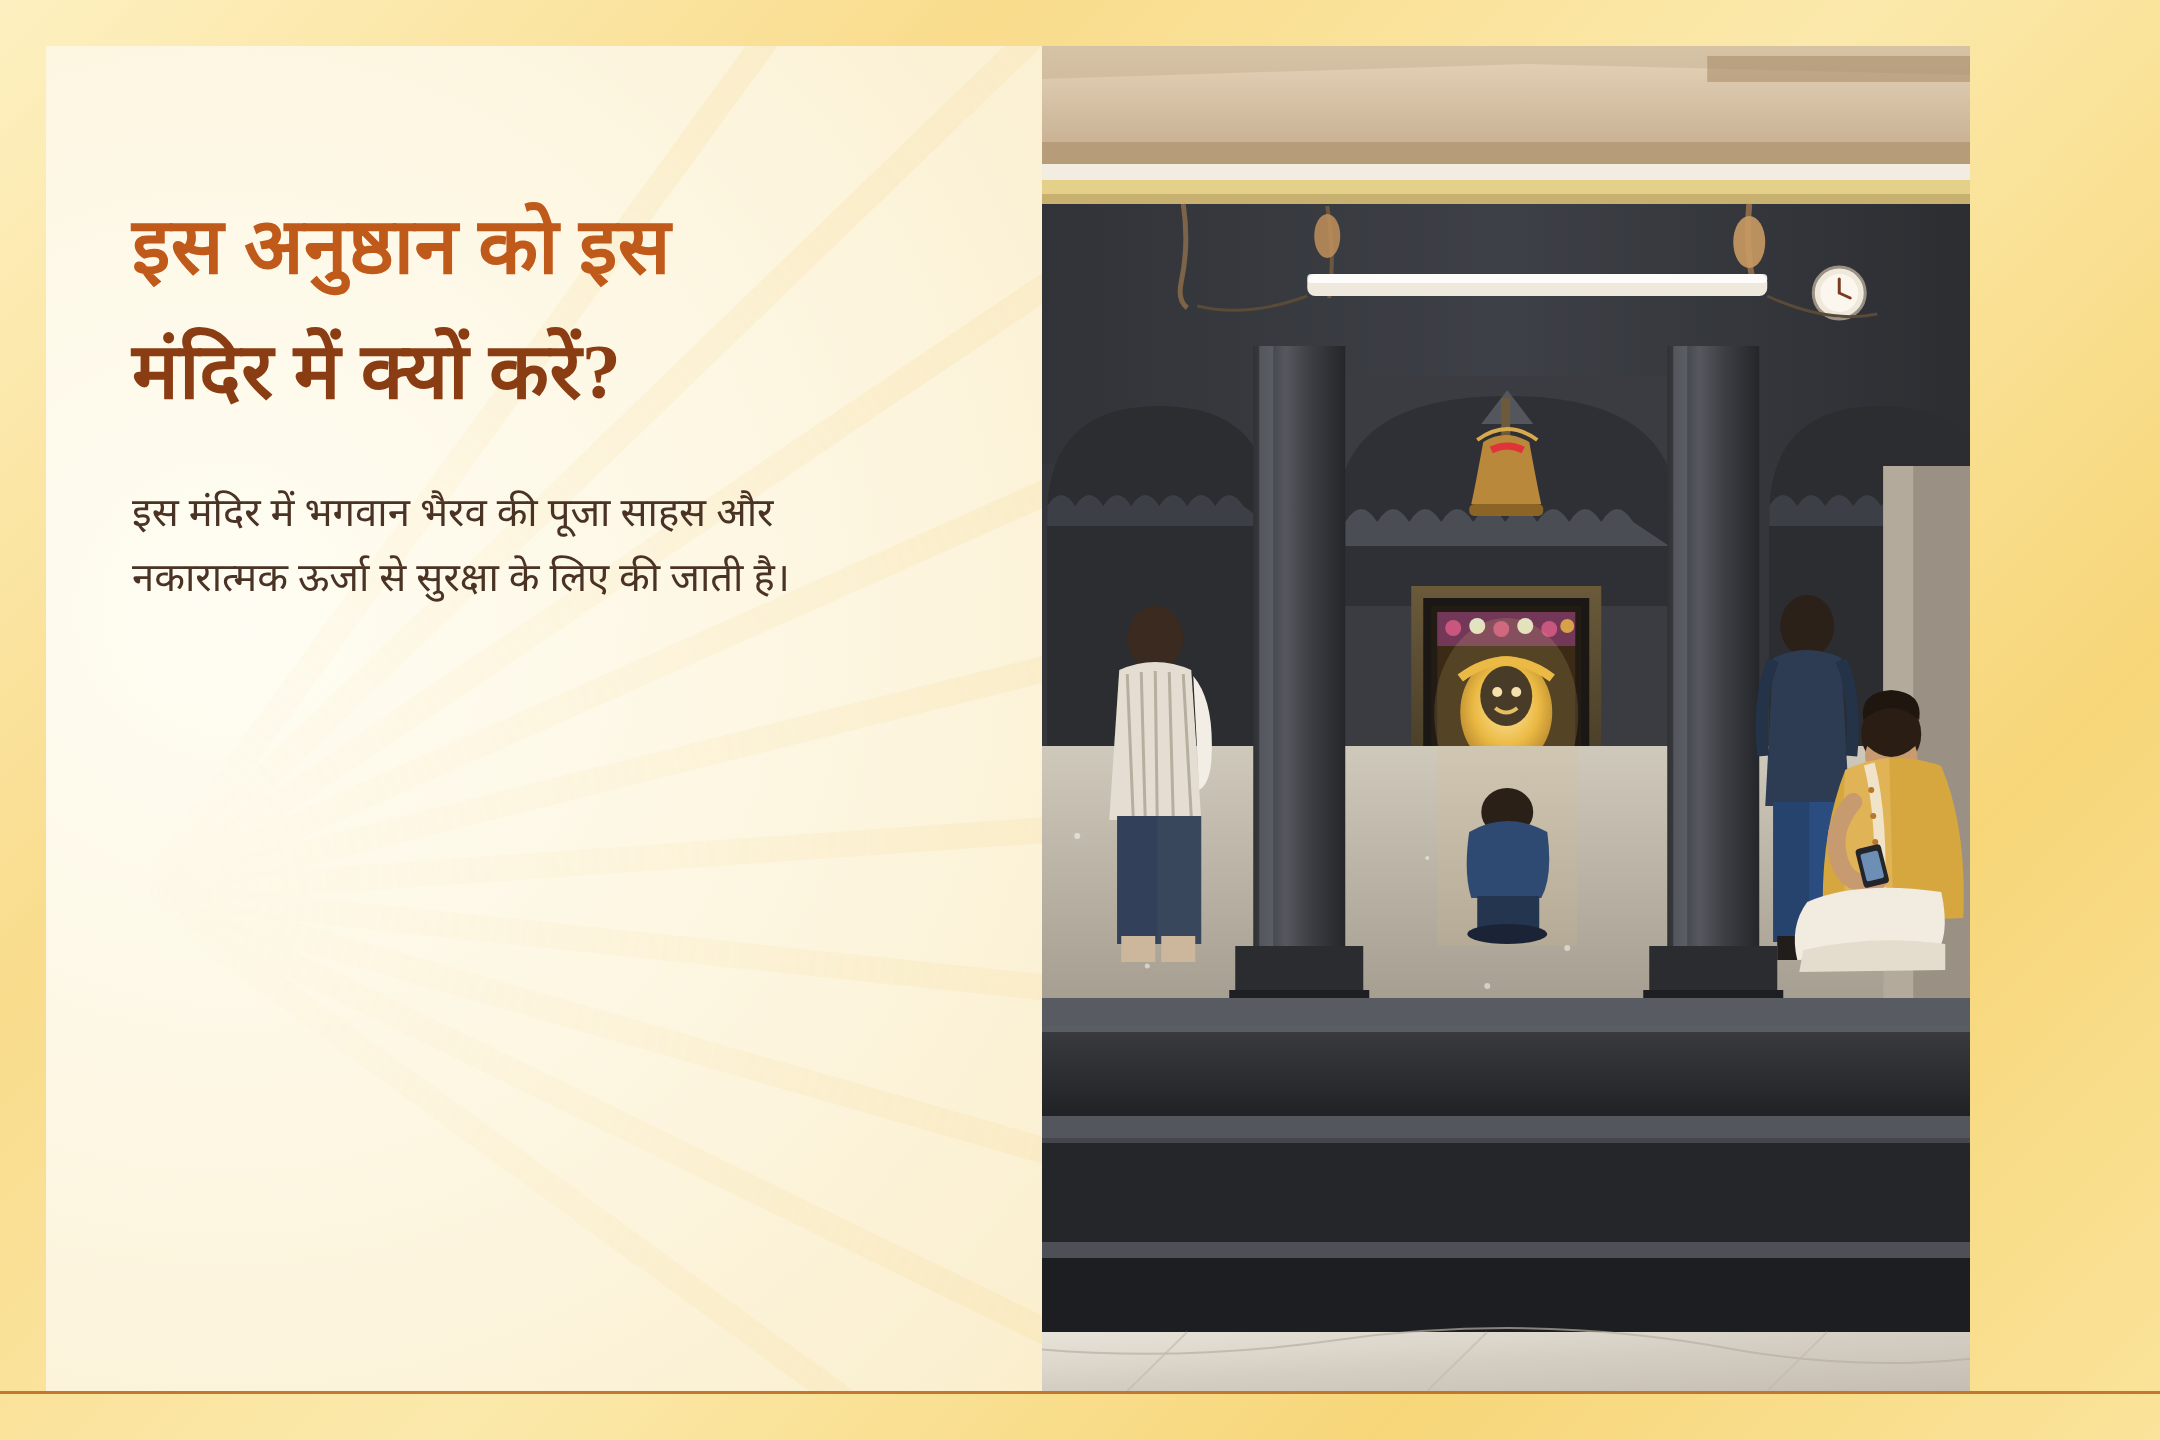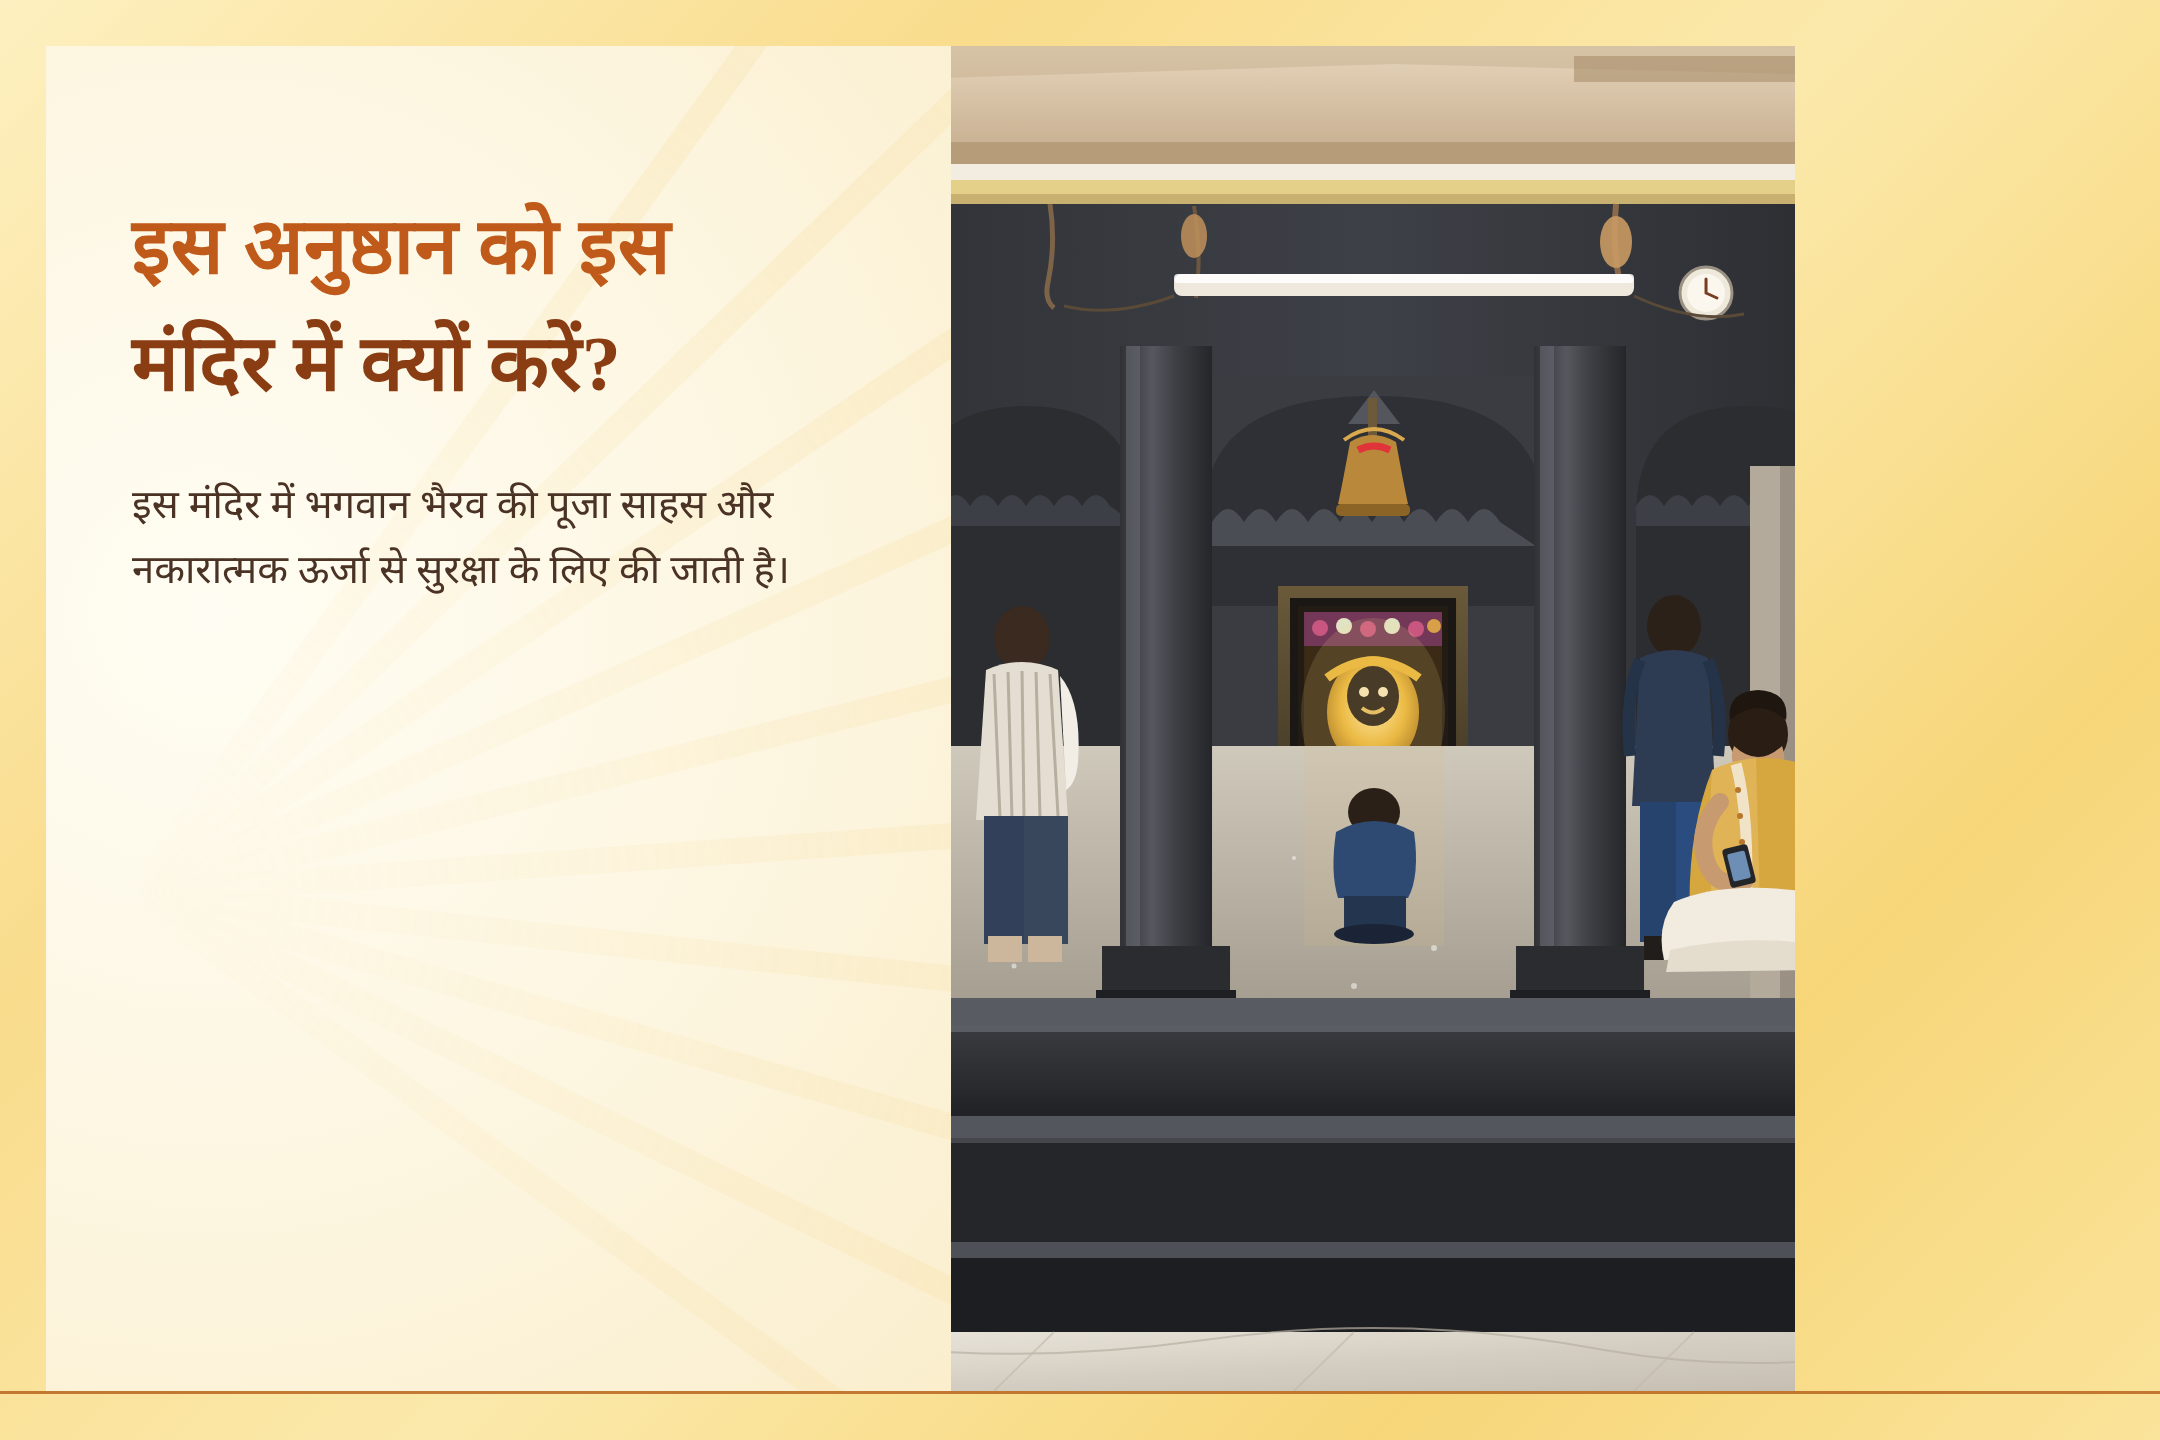--- a/index.html
+++ b/index.html
@@ -25,21 +25,21 @@
     position:absolute;
     left:46px; top:46px; bottom:46px; width:3px;
     background:#b8651f;
     opacity:0;
   }
 
   
   #card {
     position:absolute;
     left:46px; top:46px;
-    width:1749px; height:1345px;
+    width:1924px; height:1345px;
     display:flex;
     overflow:hidden;
     background:#fdf6e0;
   }
 
   
   #text-panel {
     position:relative;
     width:1070px; height:100%;
     background:
@@ -70,21 +70,21 @@
     display:block;
     font-size:78px;
     color:#c05a1a;
     white-space:nowrap;
   }
   .headline .l2 {
     display:block;
     font-size:78px;
     color:#8a3c12;
     white-space:nowrap;
-    margin-top:16px;
+    margin-top:24px;
   }
 
   #body-copy {
     margin-top:58px;
     font-family:"Liberation Serif", serif;
     font-size:40px;
     line-height:1.62;
     color:#4a3324;
     max-width:800px;
   }

